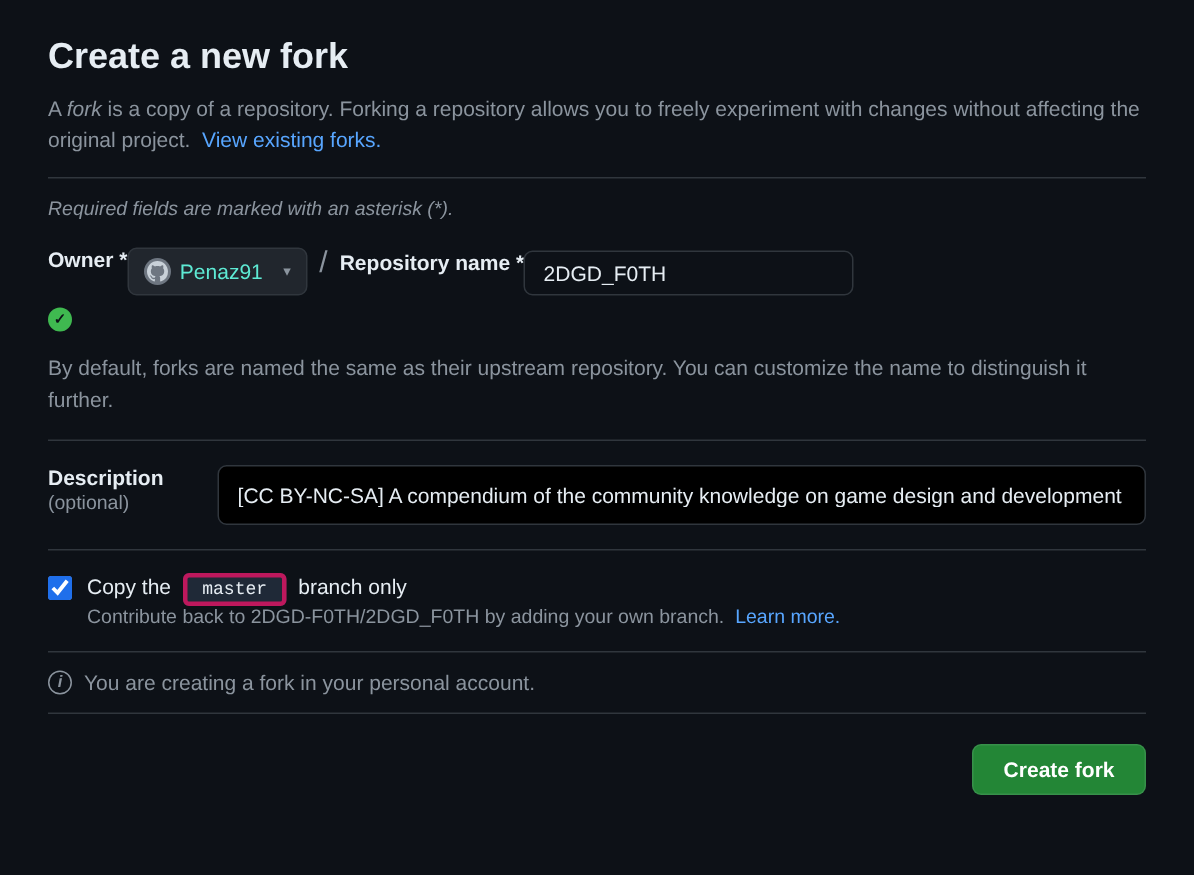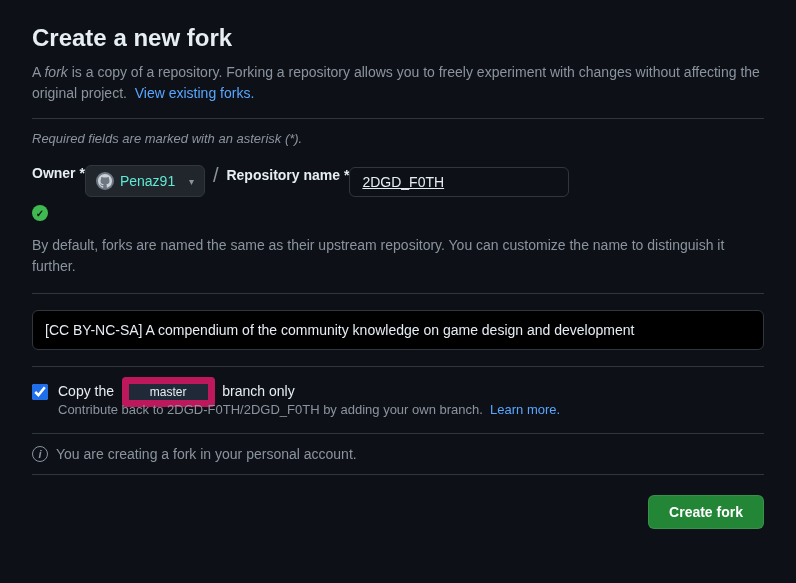--- a/index.html
+++ b/index.html
@@ -134,21 +134,20 @@
 
     .repo-name-input {
       background-color: #0d1117;
       border: 1px solid #30363d;
       border-radius: 6px;
       padding: 6px 12px;
       color: #e6edf3;
       font-size: 14px;
       width: 220px;
       outline: none;
-      text-decoration: underline;
     }
 
     .availability-msg {
       color: #3fb950;
       font-size: 13px;
       margin-bottom: 14px;
       display: flex;
       align-items: center;
       gap: 5px;
       margin-left: 0;
@@ -207,24 +206,24 @@
       cursor: pointer;
     }
 
     .checkbox-label {
       font-size: 14px;
       color: #e6edf3;
     }
 
     .checkbox-label .branch-tag {
       background-color: #1f2937;
-      border: 7px solid #be185d;
+      border: 3px solid #be185d;
       border-radius: 4px;
-      padding: 1px 21px;
-      font-family: Liberation Sans, sans-serif;
+      padding: 1px 10px;
+      font-family: Liberation Mono, monospace;
       font-size: 12px;
       color: #e6edf3;
     }
 
     .checkbox-description {
       font-size: 13px;
       color: #8b949e;
       margin-top: 3px;
     }
 
@@ -323,20 +322,24 @@
 
   <div class="availability-msg">
     <span class="check-circle">✓</span>
   </div>
 
   <p class="info-text">By default, forks are named the same as their upstream repository. You can customize the name to distinguish it further.</p>
 
   <hr class="section-divider">
 
   <div class="form-group" style="margin-bottom: 16px;">
+    <label class="form-label">
+      <span>Description</span>
+      <span class="optional">(optional)</span>
+    </label>
     <input type="text" class="description-input" value="[CC BY-NC-SA] A compendium of the community knowledge on game design and development" style="">
   </div>
 
   <hr class="section-divider">
 
   <div class="checkbox-section">
     <div class="checkbox-wrapper">
       <input type="checkbox" class="checkbox" checked="" id="copy-branch-cb" style="">
     </div>
     <div>

